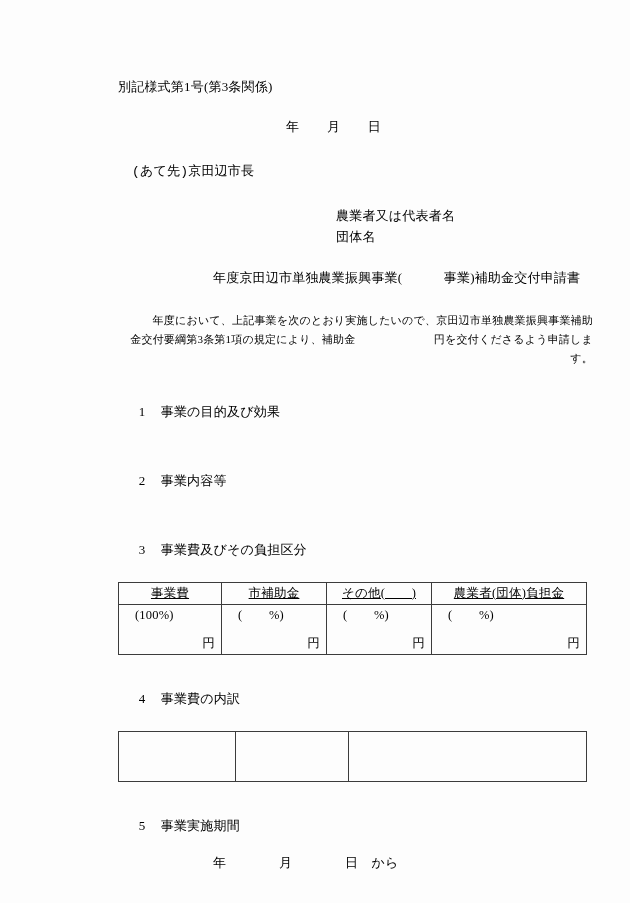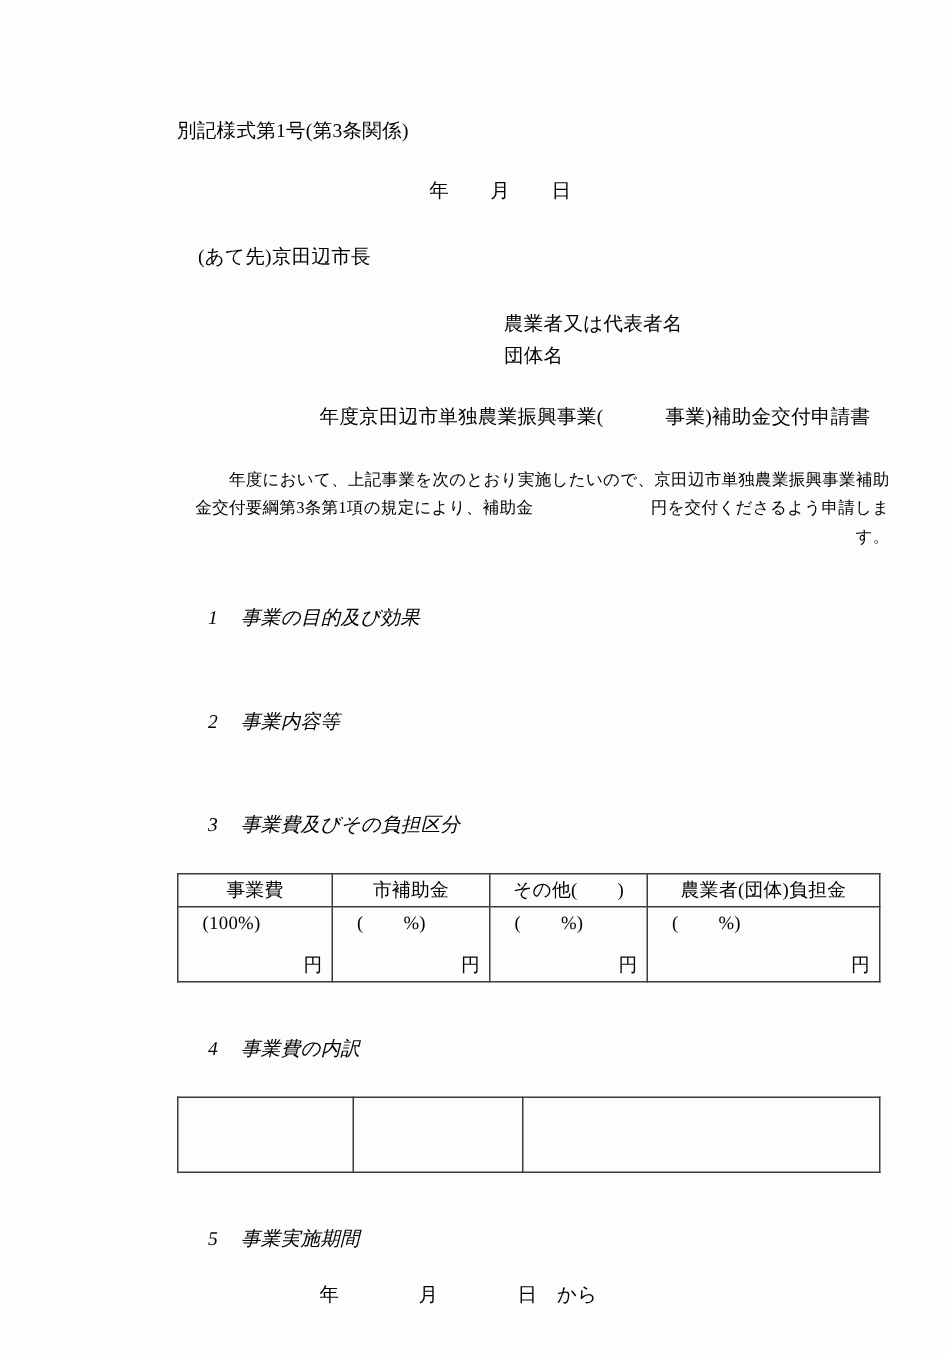--- a/index.html
+++ b/index.html
@@ -40,20 +40,21 @@
     padding-right: 44px;
     font-size: 13px;
     white-space: pre;
     letter-spacing: 0.2px;
   }
   .addressee {
     margin-top: 26px;
     padding-left: 14px;
     font-size: 13px;
     letter-spacing: 0.2px;
+    font-family: Liberation Mono, monospace;
   }
   .party-block {
     margin-top: 25px;
     padding-left: 218px;
     font-size: 13px;
     line-height: 1.62;
     letter-spacing: 0.2px;
   }
   .doc-title {
     margin-top: 22px;
@@ -69,21 +70,20 @@
     letter-spacing: 0.2px;
     white-space: pre-wrap;
     text-align: right;
   }
   
   .section {
     margin-top: 19px;
     font-size: 13px;
     letter-spacing: 0.2px;
     white-space: pre;
-    font-style: italic;
   }
   .sec-num {
     display: inline-block;
     width: 22px;
   }
   
   table.form-table {
     border-collapse: collapse;
     width: 468px;
     margin-top: 7px;
@@ -94,20 +94,21 @@
     font-size: 12.5px;
     letter-spacing: 0.2px;
     padding: 0;
     vertical-align: top;
   }
   .th-cell {
     text-align: center;
     height: 21px;
     line-height: 21px;
     white-space: pre;
+    text-decoration: underline;
   }
   .money-cell {
     height: 49px;
     position: relative;
   }
   .money-cell .pct {
     position: absolute;
     left: 16px;
     top: 3px;
     white-space: pre;

